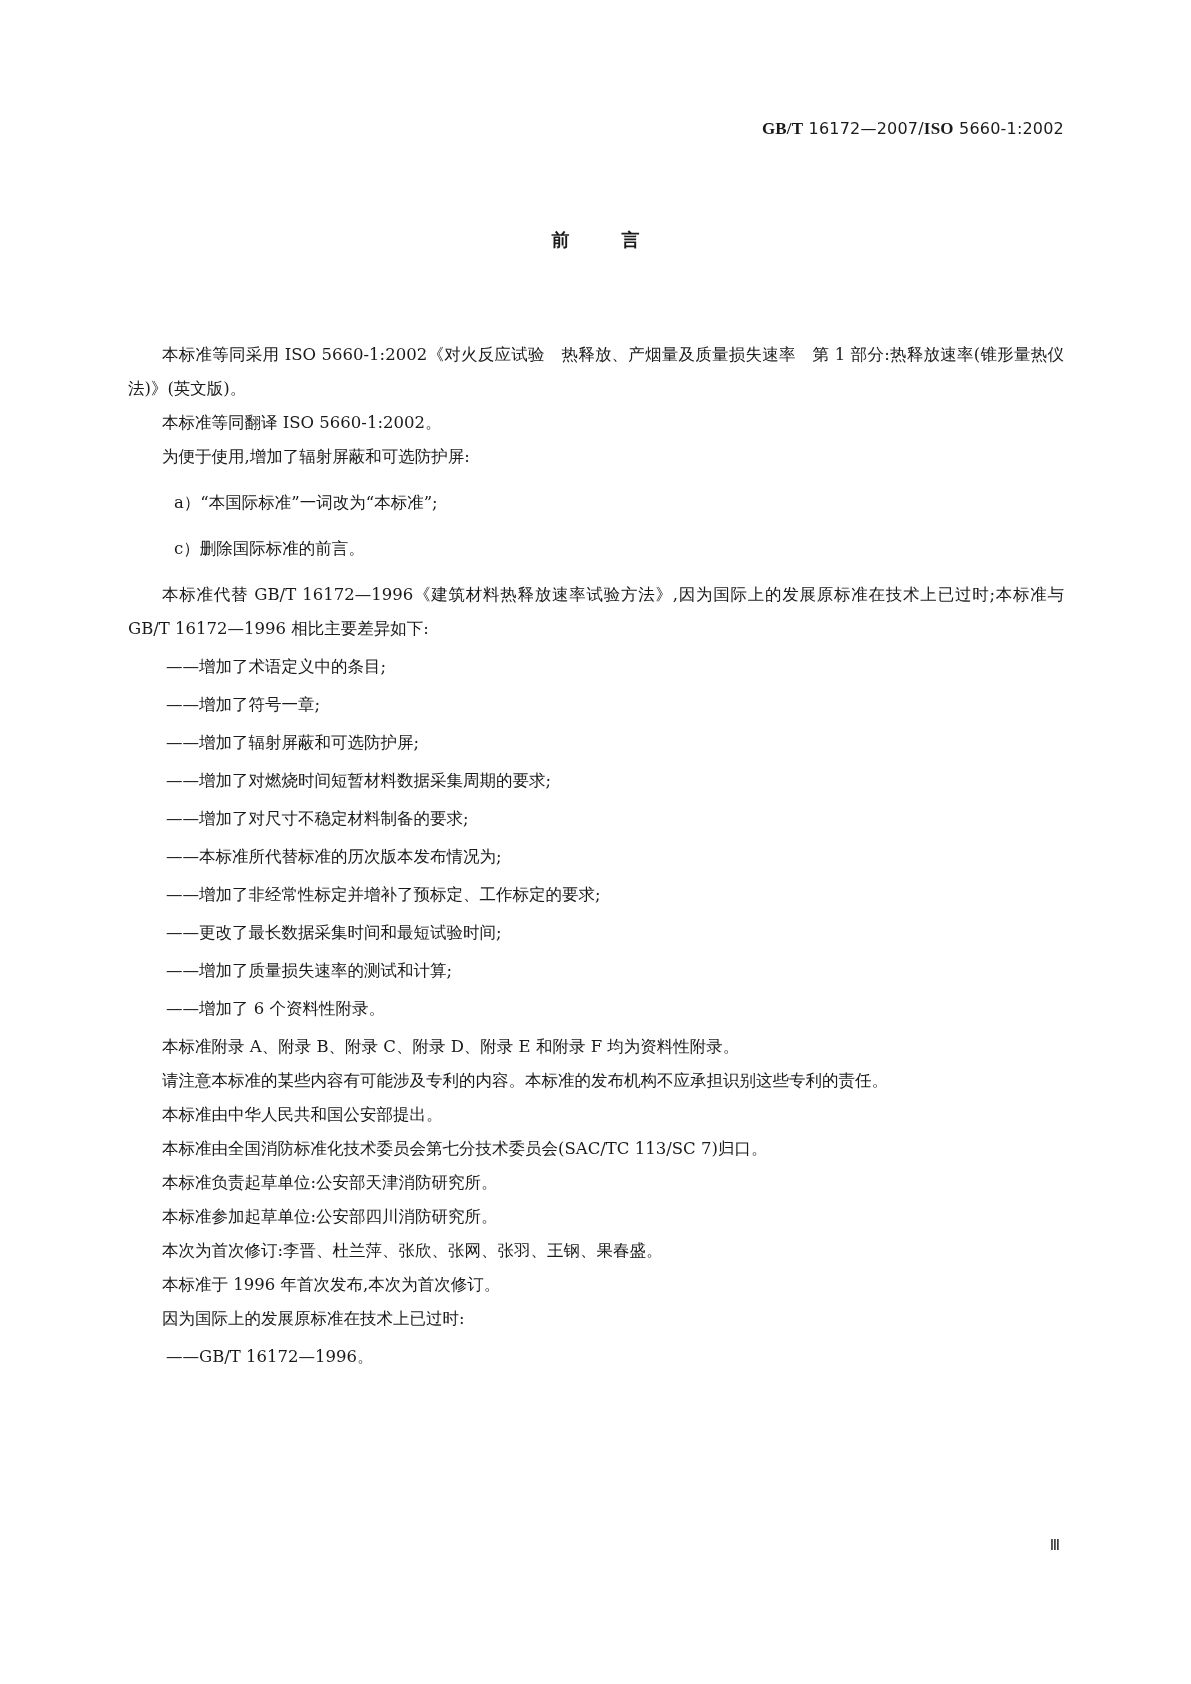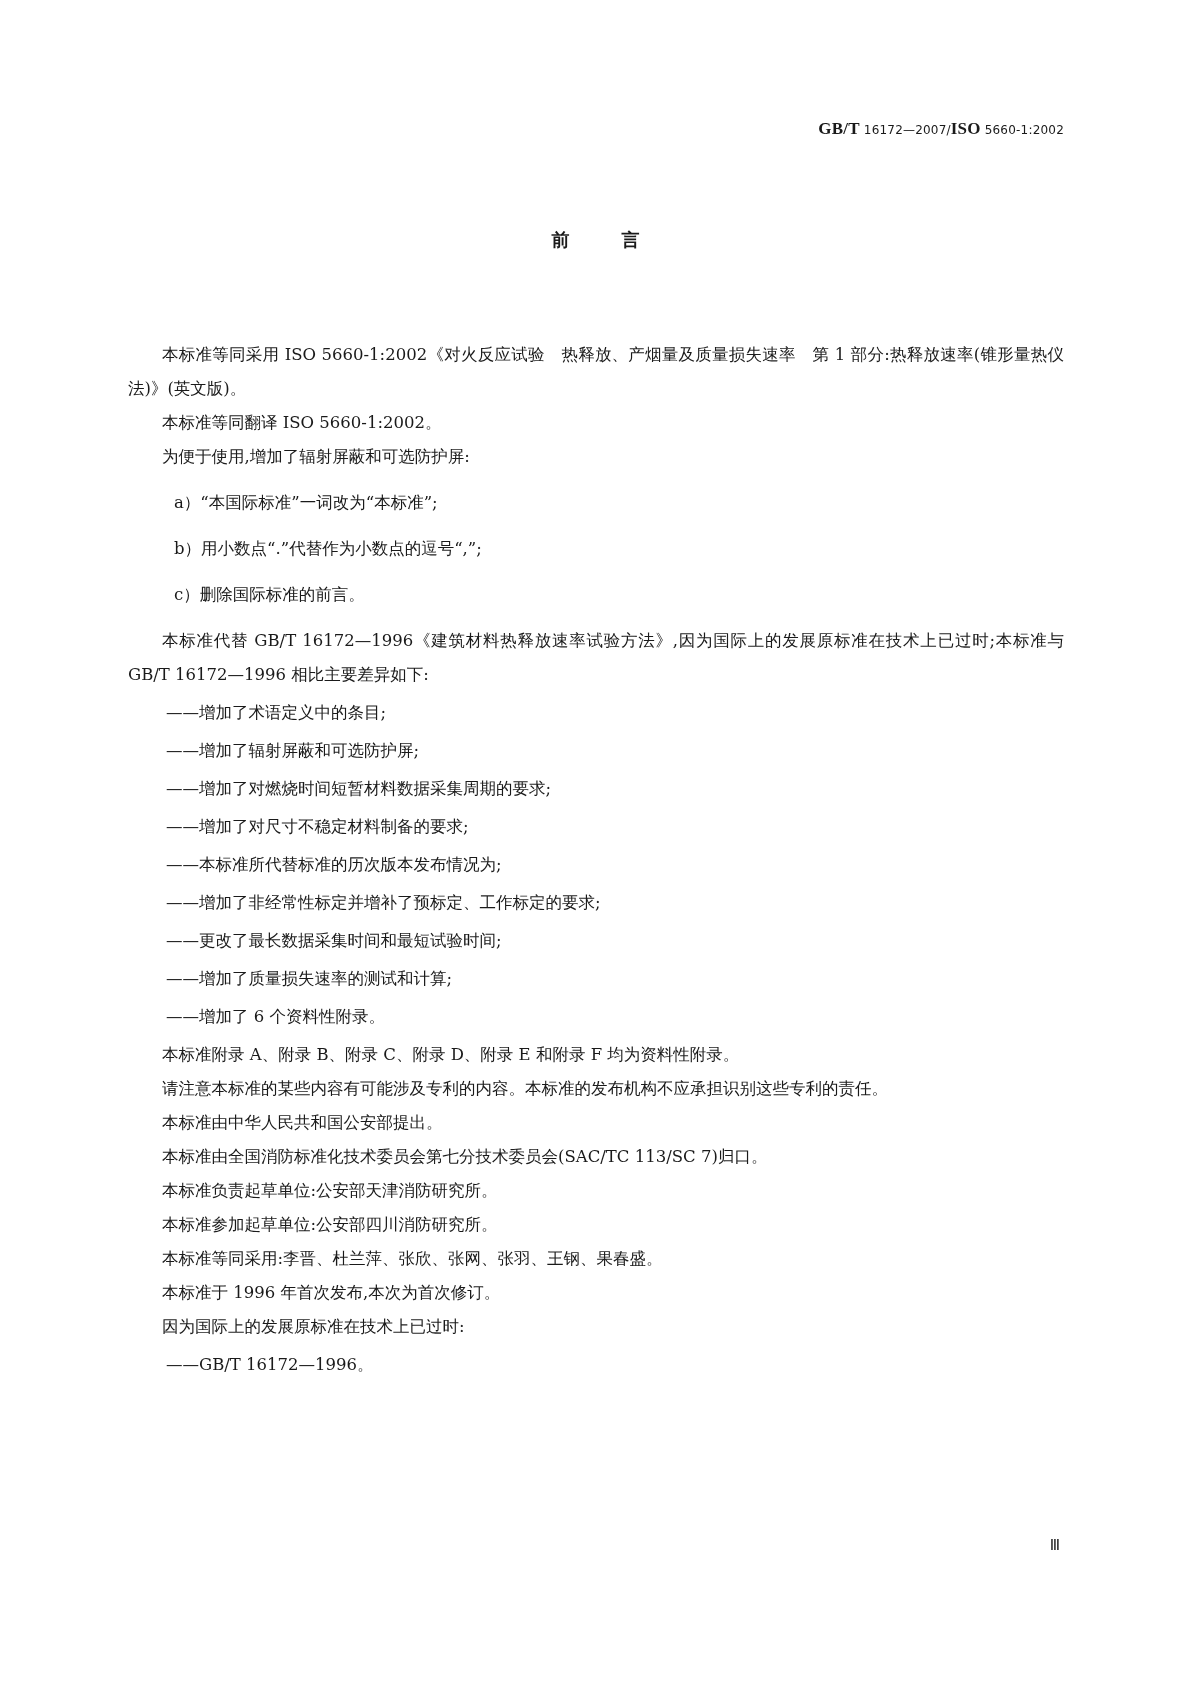--- a/index.html
+++ b/index.html
@@ -6,21 +6,21 @@
     body {
       width: 1191px; height: 1684px; position: relative; overflow: hidden;
       font-family: "DejaVu Serif", "Liberation Serif", serif;
       color: #1a1a1a;
     }
     .header-code {
       position: absolute; top: 118px; right: 127px;
       font-size: 17px; letter-spacing: 0.2px;
     }
     .header-code .bold { font-weight: bold; font-family: "Liberation Serif", serif; }
-    .header-code .reg { font-family: "DejaVu Sans", sans-serif; font-size: 12px; }
+    .header-code .reg { font-family: "DejaVu Sans", sans-serif; font-size: 16px; }
     .title {
       position: absolute; top: 228px; left: 0; width: 1191px;
       text-align: center; font-family: "DejaVu Sans", sans-serif;
       font-weight: bold; font-size: 18px; letter-spacing: 52px; text-indent: 52px;
     }
     .body-text {
       position: absolute; top: 338px; left: 128px; width: 936px;
       font-size: 16.5px; line-height: 34px;
     }
     .p { margin: 0; text-indent: 34px; text-align: justify; }
@@ -38,37 +38,37 @@
   <span class="bold">GB/T</span><span class="reg"> 16172—2007/</span><span class="bold">ISO</span><span class="reg"> 5660-1:2002</span>
 </div>
 
 <div class="title">前言</div>
 
 <div class="body-text">
   <p class="p">本标准等同采用 ISO 5660-1:2002《对火反应试验　热释放、产烟量及质量损失速率　第 1 部分:热释放速率(锥形量热仪法)》(英文版)。</p>
   <p class="p">本标准等同翻译 ISO 5660-1:2002。</p>
   <p class="p">为便于使用,增加了辐射屏蔽和可选防护屏:</p>
   <p class="li">a）“本国际标准”一词改为“本标准”;</p>
-  <p class="li">b）用小数点“.”代替作为小数点的逗号“,”;</p>
   <p class="li">c）删除国际标准的前言。</p>
   <p class="p">本标准代替 GB/T 16172—1996《建筑材料热释放速率试验方法》,因为国际上的发展原标准在技术上已过时;本标准与 GB/T 16172—1996 相比主要差异如下:</p>
   <p class="dash">——增加了术语定义中的条目;</p>
+  <p class="dash">——增加了符号一章;</p>
   <p class="dash">——增加了辐射屏蔽和可选防护屏;</p>
   <p class="dash">——增加了对燃烧时间短暂材料数据采集周期的要求;</p>
   <p class="dash">——增加了对尺寸不稳定材料制备的要求;</p>
   <p class="dash">——本标准所代替标准的历次版本发布情况为;</p>
   <p class="dash">——增加了非经常性标定并增补了预标定、工作标定的要求;</p>
   <p class="dash">——更改了最长数据采集时间和最短试验时间;</p>
   <p class="dash">——增加了质量损失速率的测试和计算;</p>
   <p class="dash">——增加了 6 个资料性附录。</p>
   <p class="p">本标准附录 A、附录 B、附录 C、附录 D、附录 E 和附录 F 均为资料性附录。</p>
   <p class="p">请注意本标准的某些内容有可能涉及专利的内容。本标准的发布机构不应承担识别这些专利的责任。</p>
   <p class="p">本标准由中华人民共和国公安部提出。</p>
   <p class="p">本标准由全国消防标准化技术委员会第七分技术委员会(SAC/TC 113/SC 7)归口。</p>
   <p class="p">本标准负责起草单位:公安部天津消防研究所。</p>
   <p class="p">本标准参加起草单位:公安部四川消防研究所。</p>
-  <p class="p">本标准等同采用:李晋、杜兰萍、张欣、张网、张羽、王钢、果春盛。</p>
+  <p class="p">本次为首次修订:李晋、杜兰萍、张欣、张网、张羽、王钢、果春盛。</p>
   <p class="p">本标准于 1996 年首次发布,本次为首次修订。</p>
   <p class="p">因为国际上的发展原标准在技术上已过时:</p>
   <p class="dash">——GB/T 16172—1996。</p>
 </div>
 
 <div class="page-num">Ⅲ</div>
 
 </body></html>

